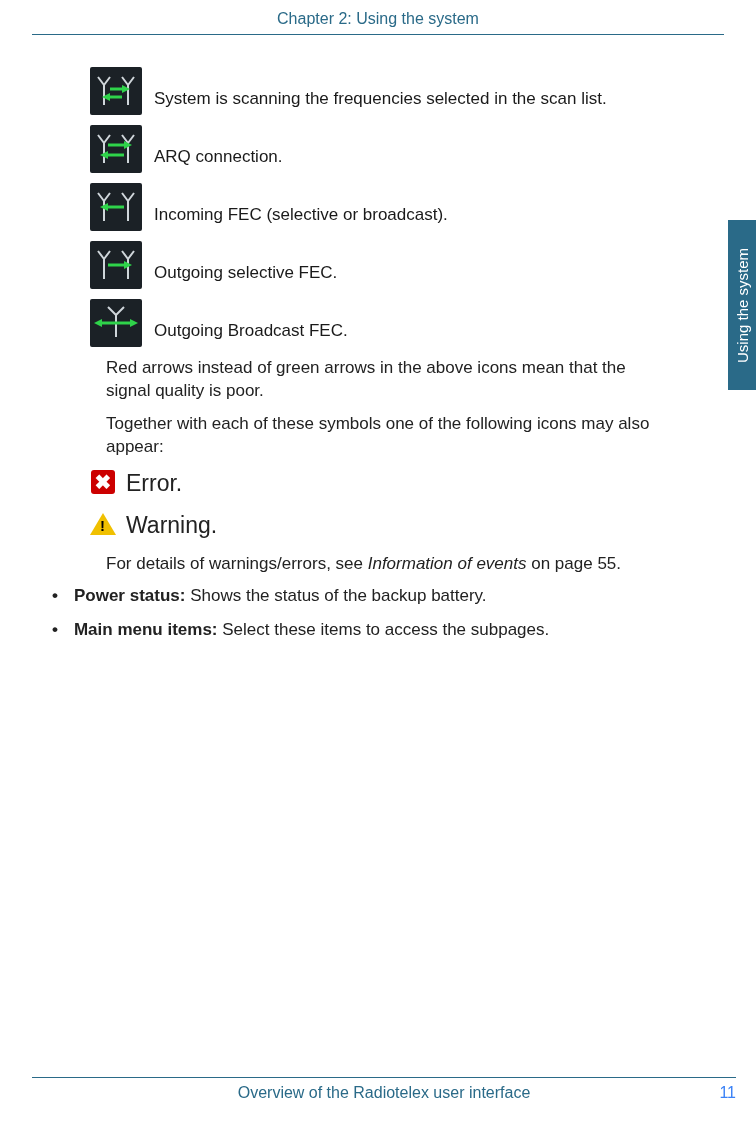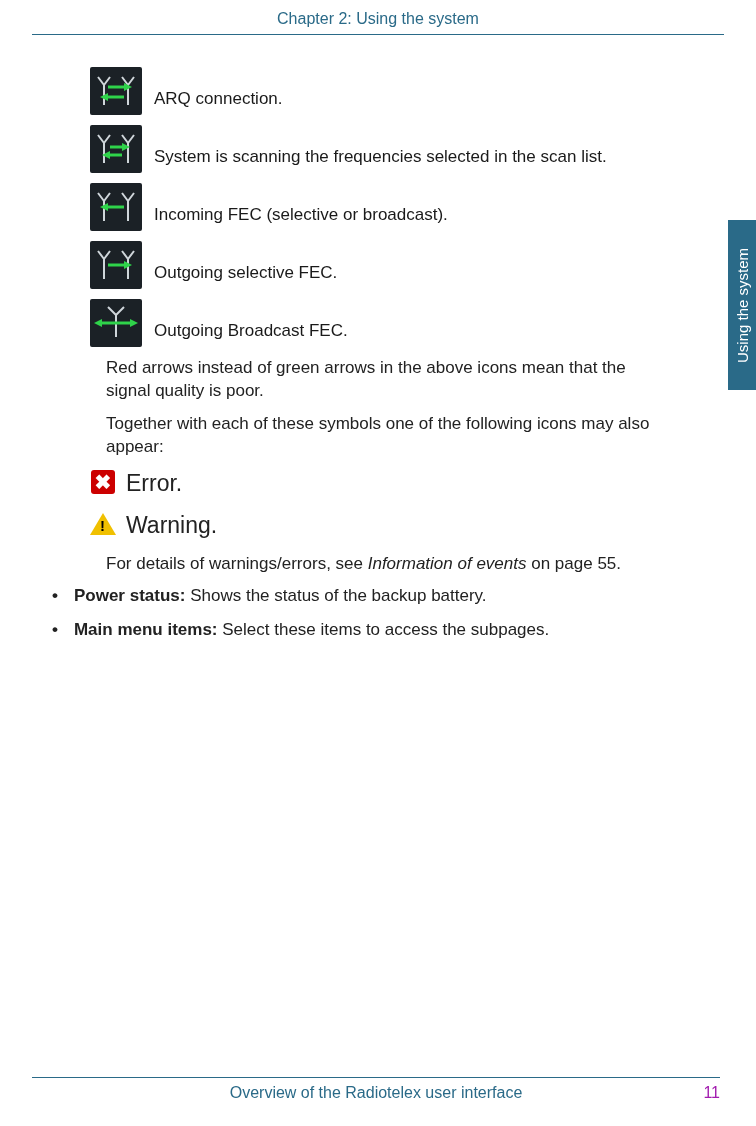--- a/index.html
+++ b/index.html
@@ -89,32 +89,32 @@
       display: flex;
       gap: 16px;
       margin-left: -38px;
       margin-bottom: 14px;
     }
     .bullet { font-weight: bold; }
     .footer {
       position: absolute;
       bottom: 24px;
       left: 32px;
-      right: 36px;
+      right: 20px;
       border-top: 1px solid #2a6a88;
       padding-top: 6px;
       display: flex;
       justify-content: center;
       color: #2a6a88;
       font-size: 16px;
     }
     .page-num {
       position: absolute;
       right: 0;
-      color: #a21caf;
+      color: #3b82f6;
       text-align: right;
     }
     .italic { font-style: italic; }
     .bold { font-weight: bold; }
     .error-box {
       width: 24px; height: 24px;
       background: #c00;
       border-radius: 3px;
       color: #fff;
       display:flex; align-items:center; justify-content:center;
@@ -150,52 +150,52 @@
 
 <div class="content">
 
   <div class="icon-row">
     <div class="big-icon">
       <svg width="52" height="48" viewBox="0 0 52 48">
         <g stroke="#cfd6da" stroke-width="2" fill="none">
           <path d="M14 38 L14 18 M14 18 L8 10 M14 18 L20 10"></path>
           <path d="M38 38 L38 18 M38 18 L32 10 M38 18 L44 10"></path>
         </g>
+        <path d="M20 22 L32 22" stroke="#2fd34a" stroke-width="3" fill="none"></path>
+        <polygon points="32,18 40,22 32,26" fill="#2fd34a"></polygon>
+        <path d="M32 30 L20 30" stroke="#2fd34a" stroke-width="3" fill="none"></path>
+        <polygon points="20,26 12,30 20,34" fill="#2fd34a"></polygon>
+      </svg>
+    </div>
+    <div class="label">System is scanning the frequencies selected in the scan list.</div>
+  </div>
+
+  <div class="icon-row">
+    <div class="big-icon">
+      <svg width="52" height="48" viewBox="0 0 52 48">
+        <g stroke="#cfd6da" stroke-width="2" fill="none">
+          <path d="M14 38 L14 18 M14 18 L8 10 M14 18 L20 10"></path>
+          <path d="M38 38 L38 18 M38 18 L32 10 M38 18 L44 10"></path>
+        </g>
         <path d="M18 20 L34 20" stroke="#2fd34a" stroke-width="3" fill="none"></path>
         <polygon points="34,16 42,20 34,24" fill="#2fd34a"></polygon>
         <path d="M34 30 L18 30" stroke="#2fd34a" stroke-width="3" fill="none"></path>
         <polygon points="18,26 10,30 18,34" fill="#2fd34a"></polygon>
       </svg>
     </div>
     <div class="label">ARQ connection.</div>
   </div>
 
   <div class="icon-row">
     <div class="big-icon">
       <svg width="52" height="48" viewBox="0 0 52 48">
         <g stroke="#cfd6da" stroke-width="2" fill="none">
           <path d="M14 38 L14 18 M14 18 L8 10 M14 18 L20 10"></path>
           <path d="M38 38 L38 18 M38 18 L32 10 M38 18 L44 10"></path>
         </g>
-        <path d="M20 22 L32 22" stroke="#2fd34a" stroke-width="3" fill="none"></path>
-        <polygon points="32,18 40,22 32,26" fill="#2fd34a"></polygon>
-        <path d="M32 30 L20 30" stroke="#2fd34a" stroke-width="3" fill="none"></path>
-        <polygon points="20,26 12,30 20,34" fill="#2fd34a"></polygon>
-      </svg>
-    </div>
-    <div class="label">System is scanning the frequencies selected in the scan list.</div>
-  </div>
-
-  <div class="icon-row">
-    <div class="big-icon">
-      <svg width="52" height="48" viewBox="0 0 52 48">
-        <g stroke="#cfd6da" stroke-width="2" fill="none">
-          <path d="M14 38 L14 18 M14 18 L8 10 M14 18 L20 10"></path>
-          <path d="M38 38 L38 18 M38 18 L32 10 M38 18 L44 10"></path>
-        </g>
         <path d="M34 24 L18 24" stroke="#2fd34a" stroke-width="3" fill="none"></path>
         <polygon points="18,20 10,24 18,28" fill="#2fd34a"></polygon>
       </svg>
     </div>
     <div class="label">Incoming FEC (selective or broadcast).</div>
   </div>
 
   <div class="icon-row">
     <div class="big-icon">
       <svg width="52" height="48" viewBox="0 0 52 48">

